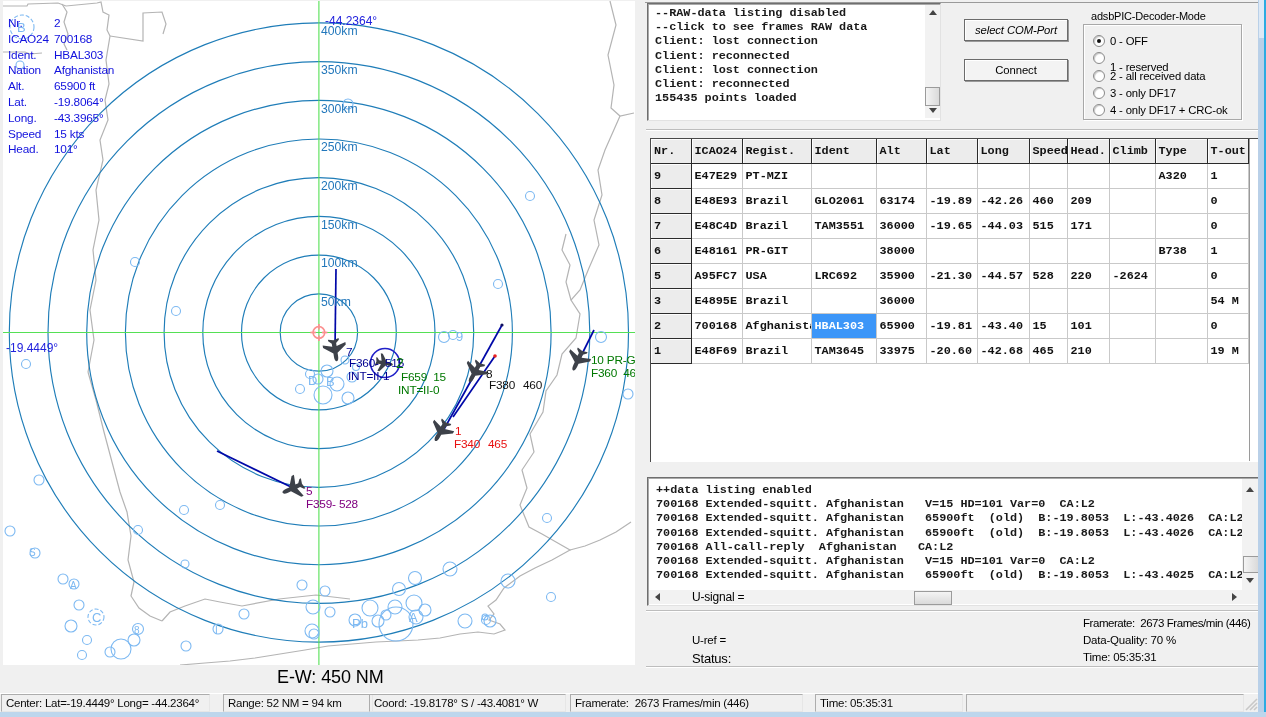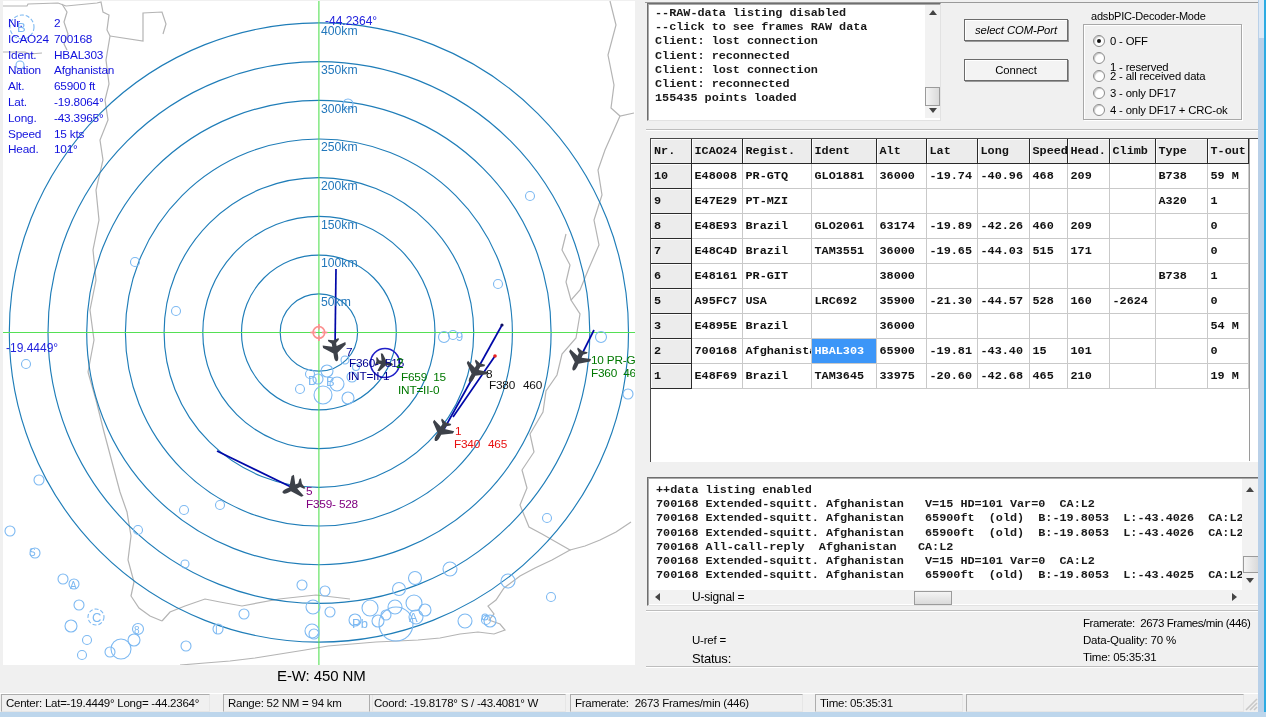--- a/index.html
+++ b/index.html
@@ -306,34 +306,20 @@
           <td>Alt</td>
           <td>Lat</td>
           <td>Long</td>
           <td>Speed</td>
           <td>Head.</td>
           <td>Climb</td>
           <td>Type</td>
           <td>T-out</td>
         </tr>
 <tr>
-          <td class="fix">10</td>
-          <td>E48008</td>
-          <td>PR-GTQ</td>
-          <td>GLO1881</td>
-          <td>36000</td>
-          <td>-19.74</td>
-          <td>-40.96</td>
-          <td>468</td>
-          <td>209</td>
-          <td></td>
-          <td>B738</td>
-          <td>59 M</td>
-        </tr>
-<tr>
           <td class="fix">9</td>
           <td>E47E29</td>
           <td>PT-MZI</td>
           <td></td>
           <td></td>
           <td></td>
           <td></td>
           <td></td>
           <td></td>
           <td></td>
@@ -384,21 +370,21 @@
         </tr>
 <tr>
           <td class="fix">5</td>
           <td>A95FC7</td>
           <td>USA</td>
           <td>LRC692</td>
           <td>35900</td>
           <td>-21.30</td>
           <td>-44.57</td>
           <td>528</td>
-          <td>160</td>
+          <td>220</td>
           <td>-2624</td>
           <td></td>
           <td>0</td>
         </tr>
 <tr>
           <td class="fix">3</td>
           <td>E4895E</td>
           <td>Brazil</td>
           <td></td>
           <td>36000</td>
@@ -465,21 +451,21 @@
 
 <div class="abs etched" style="left:646px;top:610px;width:612px;"></div>
 <div class="abs" style="left:692px;top:590px;font-size:12px;letter-spacing:-0.2px;">U-signal =</div>
 <div class="abs" style="left:692px;top:634px;font-size:11.5px;letter-spacing:-0.2px;">U-ref =</div>
 <div class="abs" style="left:692px;top:651px;font-size:13px;letter-spacing:-0.2px;">Status:</div>
 <div class="abs" style="left:1083px;top:617px;font-size:11.5px;letter-spacing:-0.45px;white-space:nowrap;">Framerate:&nbsp; 2673 Frames/min (446)</div>
 <div class="abs" style="left:1083px;top:634px;font-size:11.5px;letter-spacing:-0.2px;">Data-Quality: 70 %</div>
 <div class="abs" style="left:1083px;top:651px;font-size:11.5px;letter-spacing:-0.2px;">Time: 05:35:31</div>
 <div class="abs etched" style="left:646px;top:666px;width:612px;"></div>
 
-<div class="abs" style="left:277px;top:667px;font-size:15px;letter-spacing:-0.1px;color:#000;">E-W: 450 NM</div>
+<div class="abs" style="left:277px;top:667px;font-size:18px;letter-spacing:-0.1px;color:#000;">E-W: 450 NM</div>
 
 <div class="abs" style="left:0;top:693px;width:1258px;height:1px;background:#fff;"></div>
 <div class="seg" style="left:1px;width:203px;">Center: Lat=-19.4449° Long= -44.2364°</div>
 <div class="seg" style="left:223px;width:144px;">Range: 52 NM = 94 km</div>
 <div class="seg" style="left:369px;width:191px;">Coord: -19.8178° S / -43.4081° W</div>
 <div class="seg" style="left:570px;width:227px;">Framerate:&nbsp; 2673 Frames/min (446)</div>
 <div class="seg" style="left:815px;width:142px;">Time: 05:35:31</div>
 <div class="seg" style="left:966px;width:272px;"></div>
 
 <svg class="abs" style="left:1243px;top:696px;" width="15" height="15">

